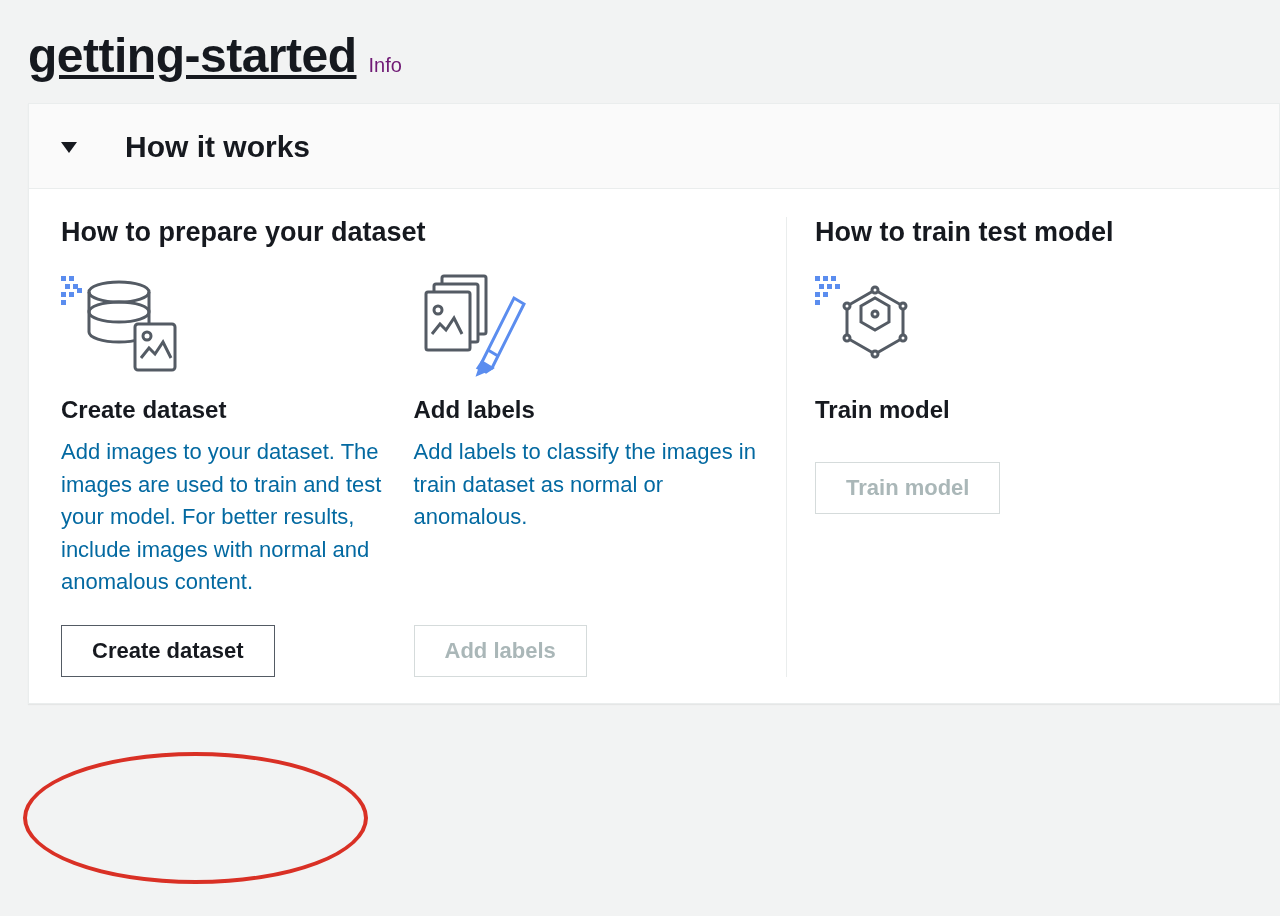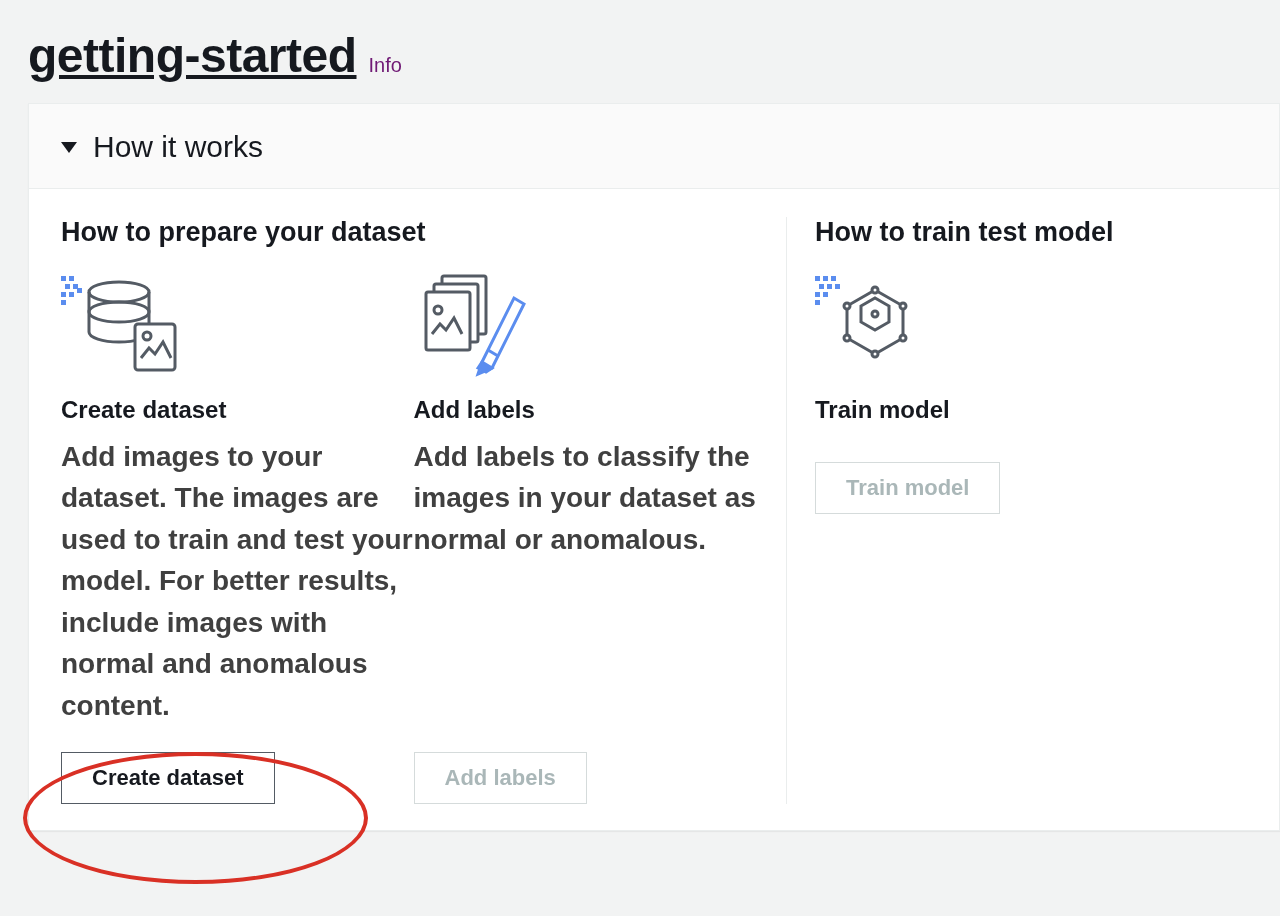--- a/index.html
+++ b/index.html
@@ -45,21 +45,22 @@
     }
     .caret {
       width: 0; height: 0;
       border-left: 8px solid transparent;
       border-right: 8px solid transparent;
       border-top: 11px solid #16191f;
       display: inline-block;
     }
     .panel-header-title {
       font-size: 30px;
-      font-weight: 400;
+      font-weight: 700;
+      margin-left: 32px;
     }
     .panel-body {
       display: flex;
       padding: 28px 32px 26px 32px;
       gap: 0;
     }
     .col-left {
       flex: 1;
       padding-right: 20px;
       border-right: 1px solid #eaeded;
@@ -90,24 +91,24 @@
       display: flex;
       align-items: flex-start;
     }
     .step-title {
       font-size: 24px;
       font-weight: 700;
       margin-top: 14px;
       margin-bottom: 12px;
     }
     .step-desc {
-      font-size: 28px;
+      font-size: 22px;
       line-height: 1.48;
-      color: #404040;
-      font-weight: 700;
+      color: #0369a1;
+      font-weight: 400;
     }
     .button-row {
       margin-top: auto;
       padding-top: 26px;
     }
     .btn {
       display: inline-block;
       border: 1px solid #545b64;
       background: #fff;
       color: #16191f;
@@ -198,21 +199,21 @@
                 <circle cx="24" cy="38" r="4"></circle>
               </g>
               <g stroke="#5b8def" stroke-width="3" fill="none">
                 <path d="M68 90 L100 26 l10 6 -32 64 -14 6z" fill="#fff"></path>
                 <line x1="74" y1="78" x2="84" y2="84"></line>
                 <path d="M64 96 l4 -6 10 6 -6 4z" fill="#5b8def"></path>
               </g>
             </svg>
           </div>
           <div class="step-title">Add labels</div>
-          <div class="step-desc">Add labels to classify the images in your dataset as normal or anomalous.</div>
+          <div class="step-desc">Add labels to classify the images in train dataset as normal or anomalous.</div>
           <div class="button-row">
             <button class="btn btn-disabled">Add labels</button>
           </div>
         </div>
 
       </div>
     </div>
 
     <div class="col-right">
       <div class="section-title">How to train test model</div>

